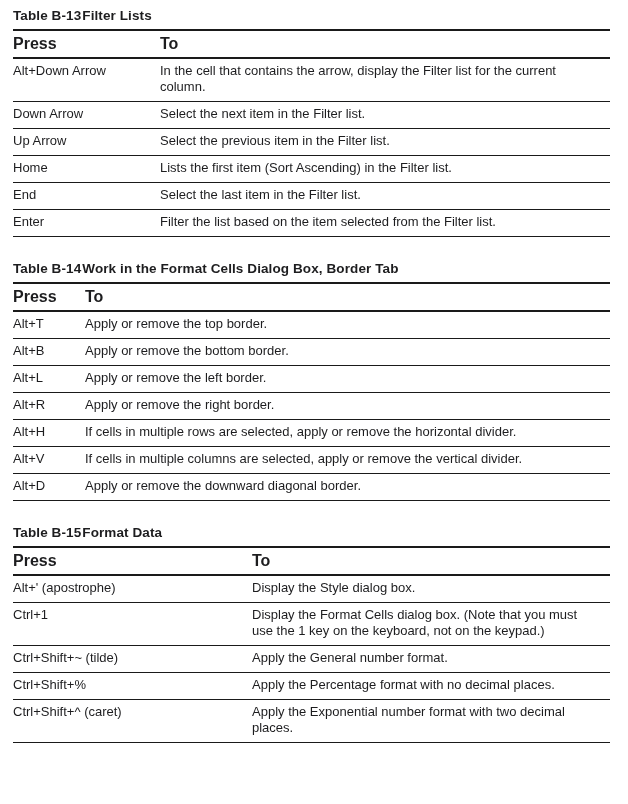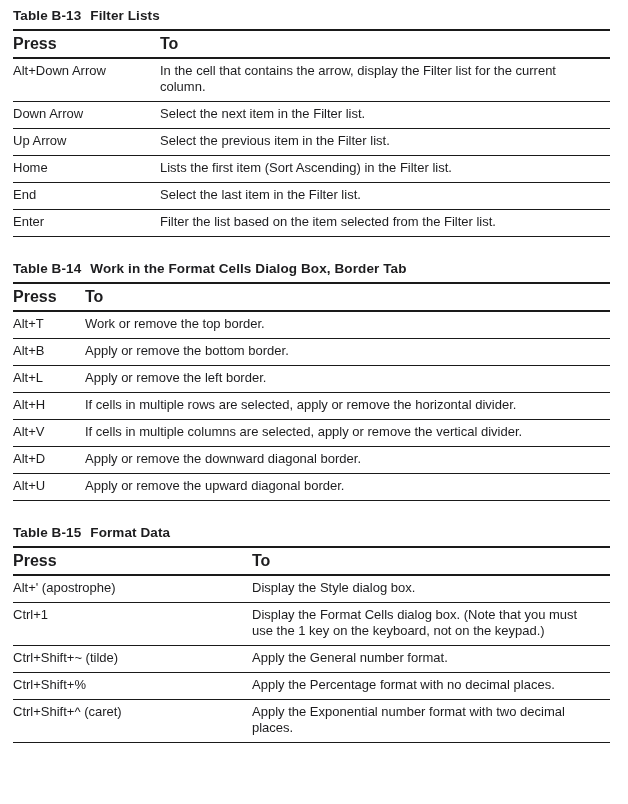--- a/index.html
+++ b/index.html
@@ -25,21 +25,21 @@
     padding: 7px 18px 14px 13px;
   }
   .table-block + .table-block { margin-top: 23px; }
   .tbl-title {
     margin: 0 0 5px 0;
     font-size: 13.5px;
     font-weight: bold;
     line-height: 17px;
     letter-spacing: 0.1px;
   }
-  .tbl-label { margin-right: 9px; }
+  .tbl-label { margin-right: 1px; }
   table.kbd-table {
     width: 100%;
     border-collapse: collapse;
     border-top: 2px solid var(--rule);
     table-layout: fixed;
   }
   table.kbd-table th {
     text-align: left;
     font-size: 16px;
     font-weight: bold;
@@ -122,45 +122,45 @@
         </colgroup>
       <thead>
         <tr>
           <th class="h-press">Press</th>
           <th class="h-to">To</th>
         </tr>
       </thead>
       <tbody>
           <tr>
             <td class="press">Alt+T</td>
-            <td class="to">Work or remove the top border.</td>
+            <td class="to">Apply or remove the top border.</td>
           </tr>
           <tr>
             <td class="press">Alt+B</td>
             <td class="to">Apply or remove the bottom border.</td>
           </tr>
           <tr>
             <td class="press">Alt+L</td>
             <td class="to">Apply or remove the left border.</td>
           </tr>
           <tr>
+            <td class="press">Alt+R</td>
+            <td class="to">Apply or remove the right border.</td>
+          </tr>
+          <tr>
             <td class="press">Alt+H</td>
             <td class="to">If cells in multiple rows are selected, apply or remove the horizontal divider.</td>
           </tr>
           <tr>
             <td class="press">Alt+V</td>
             <td class="to">If cells in multiple columns are selected, apply or remove the vertical divider.</td>
           </tr>
           <tr>
             <td class="press">Alt+D</td>
             <td class="to">Apply or remove the downward diagonal border.</td>
-          </tr>
-          <tr>
-            <td class="press">Alt+U</td>
-            <td class="to">Apply or remove the upward diagonal border.</td>
           </tr>
         </tbody>
     </table>
   </section>
 
   <section class="table-block">
     <h2 class="tbl-title">
       <span class="tbl-label">Table B-15</span><span class="tbl-caption">Format Data</span>
     </h2>
     <table class="kbd-table t15">

